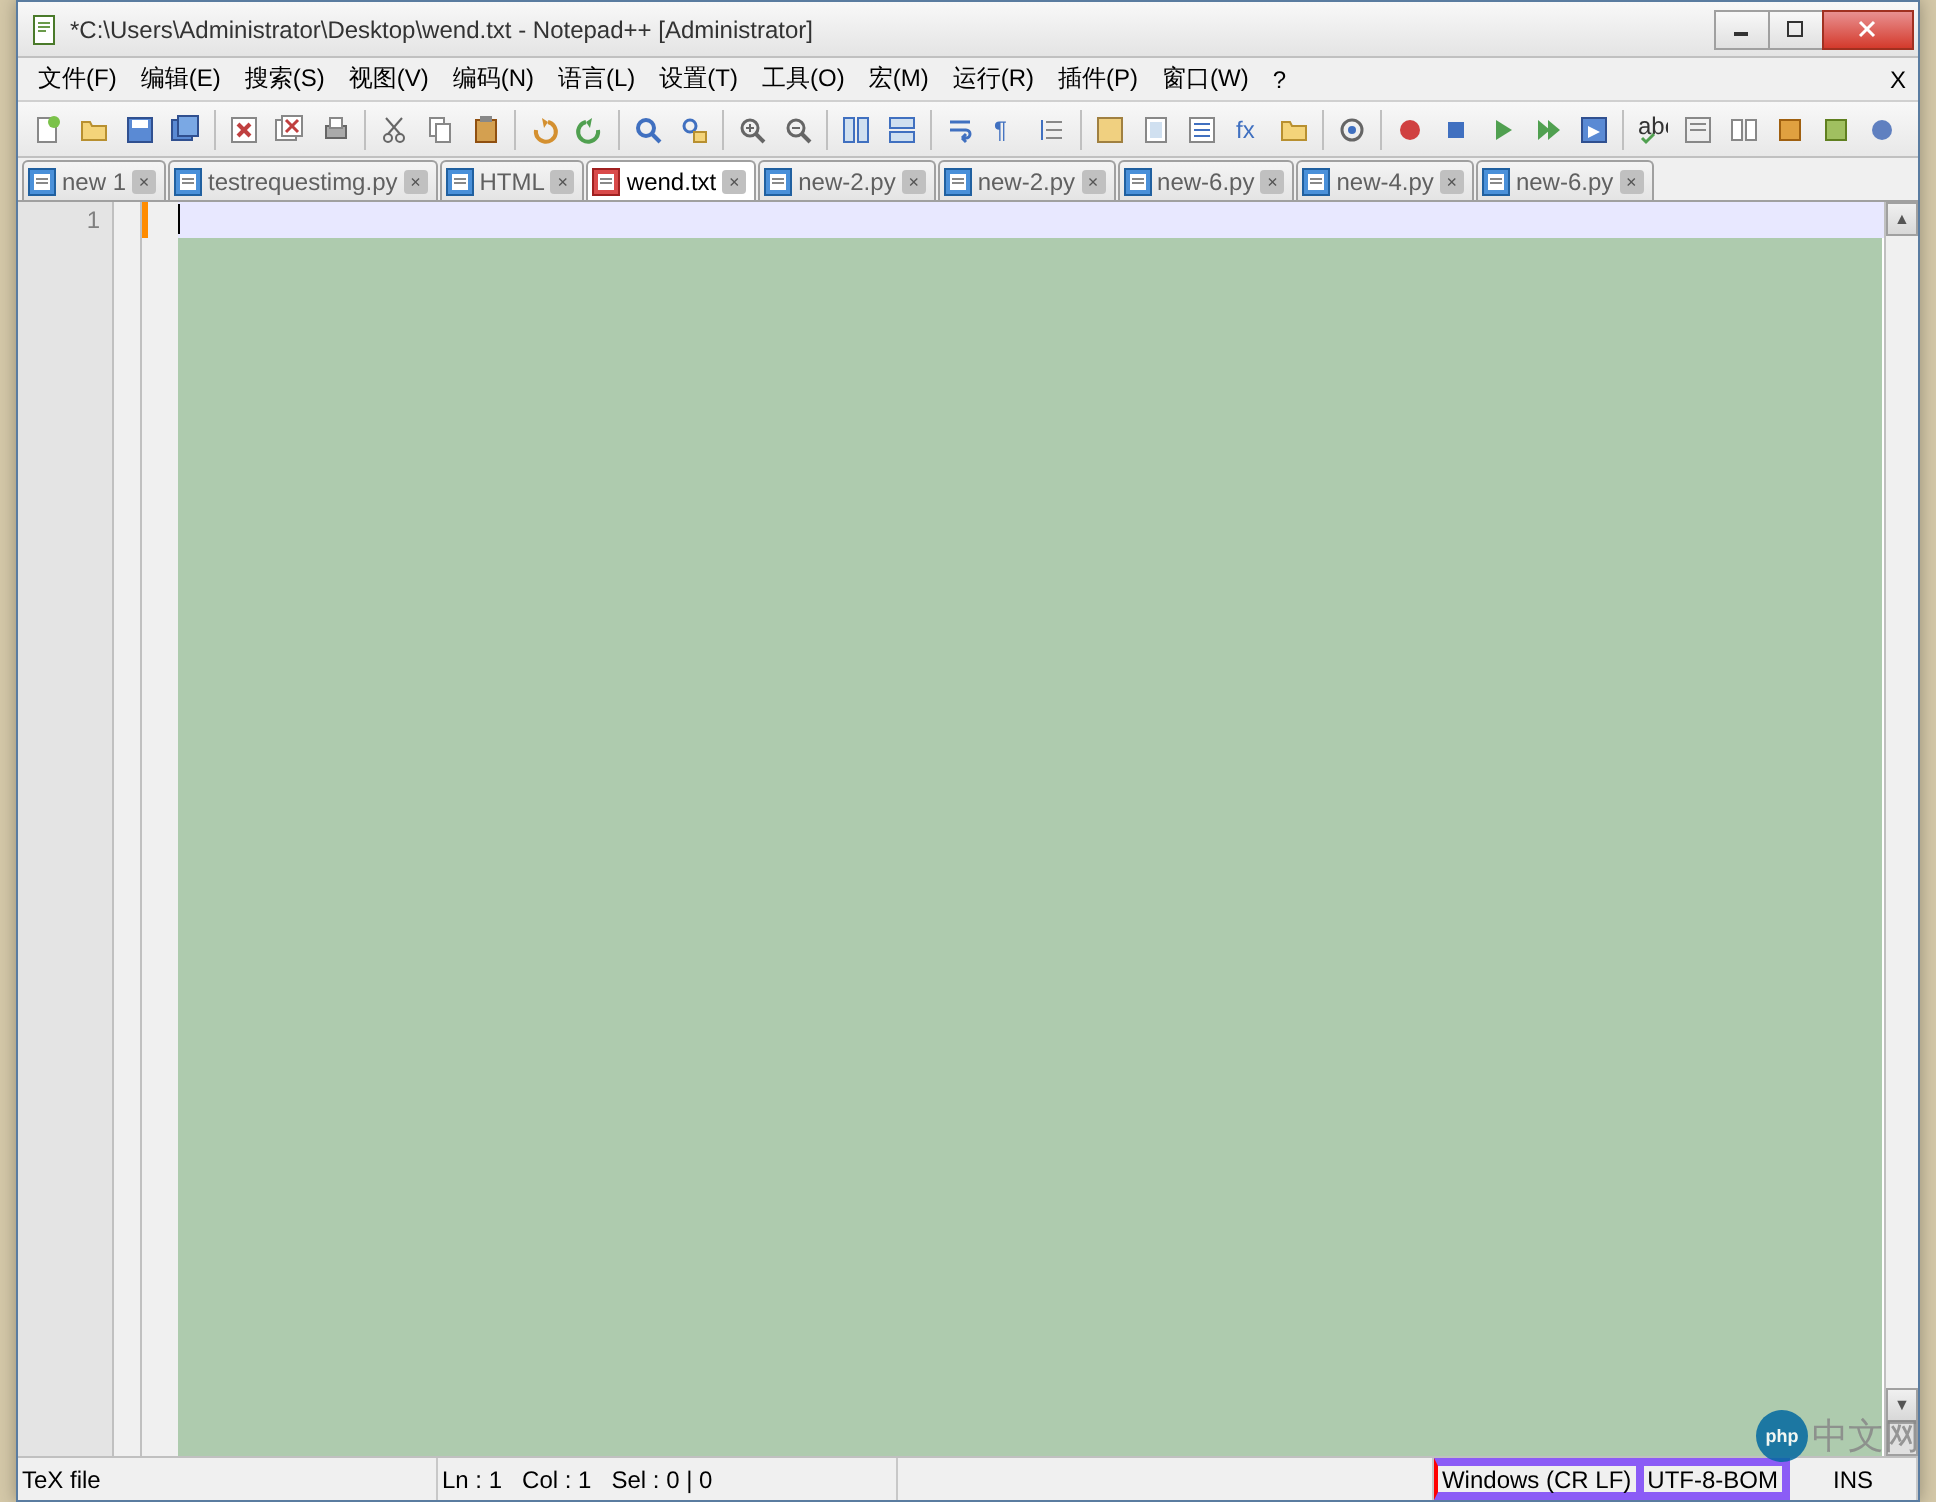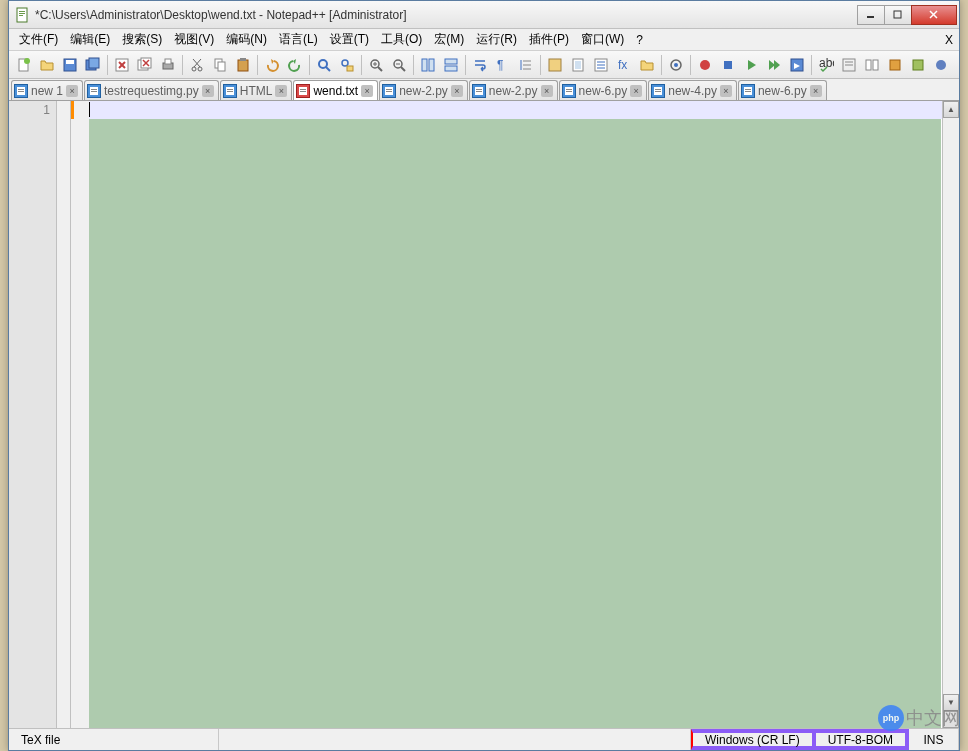--- a/index.html
+++ b/index.html
@@ -37,25 +37,25 @@
 .line1 { height: 18px; background: #e8e8ff; position: relative; }
 .caret { position: absolute; left: 0; top: 1px; width: 1px; height: 15px; background: #000; }
 .bg-fill { position: absolute; left: 80px; top: 18px; right: 18px; bottom: 0; background: #aecbae; }
 .vscroll { position: absolute; right: 0; top: 0; bottom: 0; width: 17px; background: #f0f0f0; border-left: 1px solid #c0c0c0; }
 .vscroll-btn { width: 16px; height: 17px; background: linear-gradient(#f0f0f0,#d8d8d8); border: 1px solid #a0a0a0; display:flex; align-items:center; justify-content:center; font-size:8px; color:#555; }
 .vscroll .up { position: absolute; top: 0; }
 .vscroll .down { position: absolute; bottom: 17px; }
 .vscroll .grip { position: absolute; bottom: 0; height: 17px; width:16px; background:#e0e0e0; }
 .change-bar { position: absolute; left: 62px; top: 0; width: 3px; height: 18px; background: #ff8c00; }
 .statusbar { height: 22px; background: #f0f0f0; border-top: 1px solid #c0c0c0; display: flex; align-items: center; font-size: 12px; }
-.sb-cell { padding: 0 12px; border-right: 1px solid #c8c8c8; height: 100%; display: flex; align-items: center; white-space: nowrap; }
+.sb-cell { padding: 0 2px; border-right: 1px solid #c8c8c8; height: 100%; display: flex; align-items: center; white-space: nowrap; }
 .sb-spacer { flex: 1; border-right: 1px solid #c8c8c8; height: 100%; }
 .highlight-box { border: 4px solid #8b5cf6; }
 .watermark { position: absolute; right: 8px; bottom: 20px; display: flex; align-items: center; gap: 2px; opacity: 0.85; pointer-events: none; }
-.watermark-logo { width: 26px; height: 26px; background: #3b82f6; border-radius: 50%; display:flex; align-items:center; justify-content:center; color:#fff; font-size:9px; font-weight:bold; }
+.watermark-logo { width: 26px; height: 26px; background: #0369a1; border-radius: 50%; display:flex; align-items:center; justify-content:center; color:#fff; font-size:9px; font-weight:bold; }
 .watermark-text { color: #888; font-size: 18px; }
 </style>
 </head>
 <body>
 
 <div class="window">
 
   <div class="titlebar">
     <span class="titlebar-icon">
       <svg viewBox="0 0 16 16">
@@ -463,24 +463,29 @@
     <div class="bg-fill"></div>
     <div class="vscroll">
       <div class="vscroll-btn up">▲</div>
       <div class="vscroll-btn down">▼</div>
       <div class="vscroll-btn grip"></div>
     </div>
   </div>
 
   <div class="statusbar">
     <div class="sb-cell" style="width:210px">TeX file</div>
+    <div class="sb-cell" style="width:230px">
+      <span>Ln : 1</span>&nbsp;&nbsp;&nbsp;
+      <span>Col : 1</span>&nbsp;&nbsp;&nbsp;
+      <span>Sel : 0 | 0</span>
+    </div>
     <div class="sb-spacer"></div>
     <div class="sb-cell highlight-box" style="border-left:2px solid #ff0000">Windows (CR LF)</div>
     <div class="sb-cell highlight-box" style="border-left:none">UTF-8-BOM</div>
-    <div class="sb-cell" style="width:50px;text-align:center;justify-content:center">INS</div>
+    <div class="sb-cell" style="width:64px;text-align:center;justify-content:center">INS</div>
   </div>
 
 </div>
 
 <div class="watermark">
   <div class="watermark-logo">php</div>
   <div class="watermark-text">中文网</div>
 </div>
 
 </body></html>

